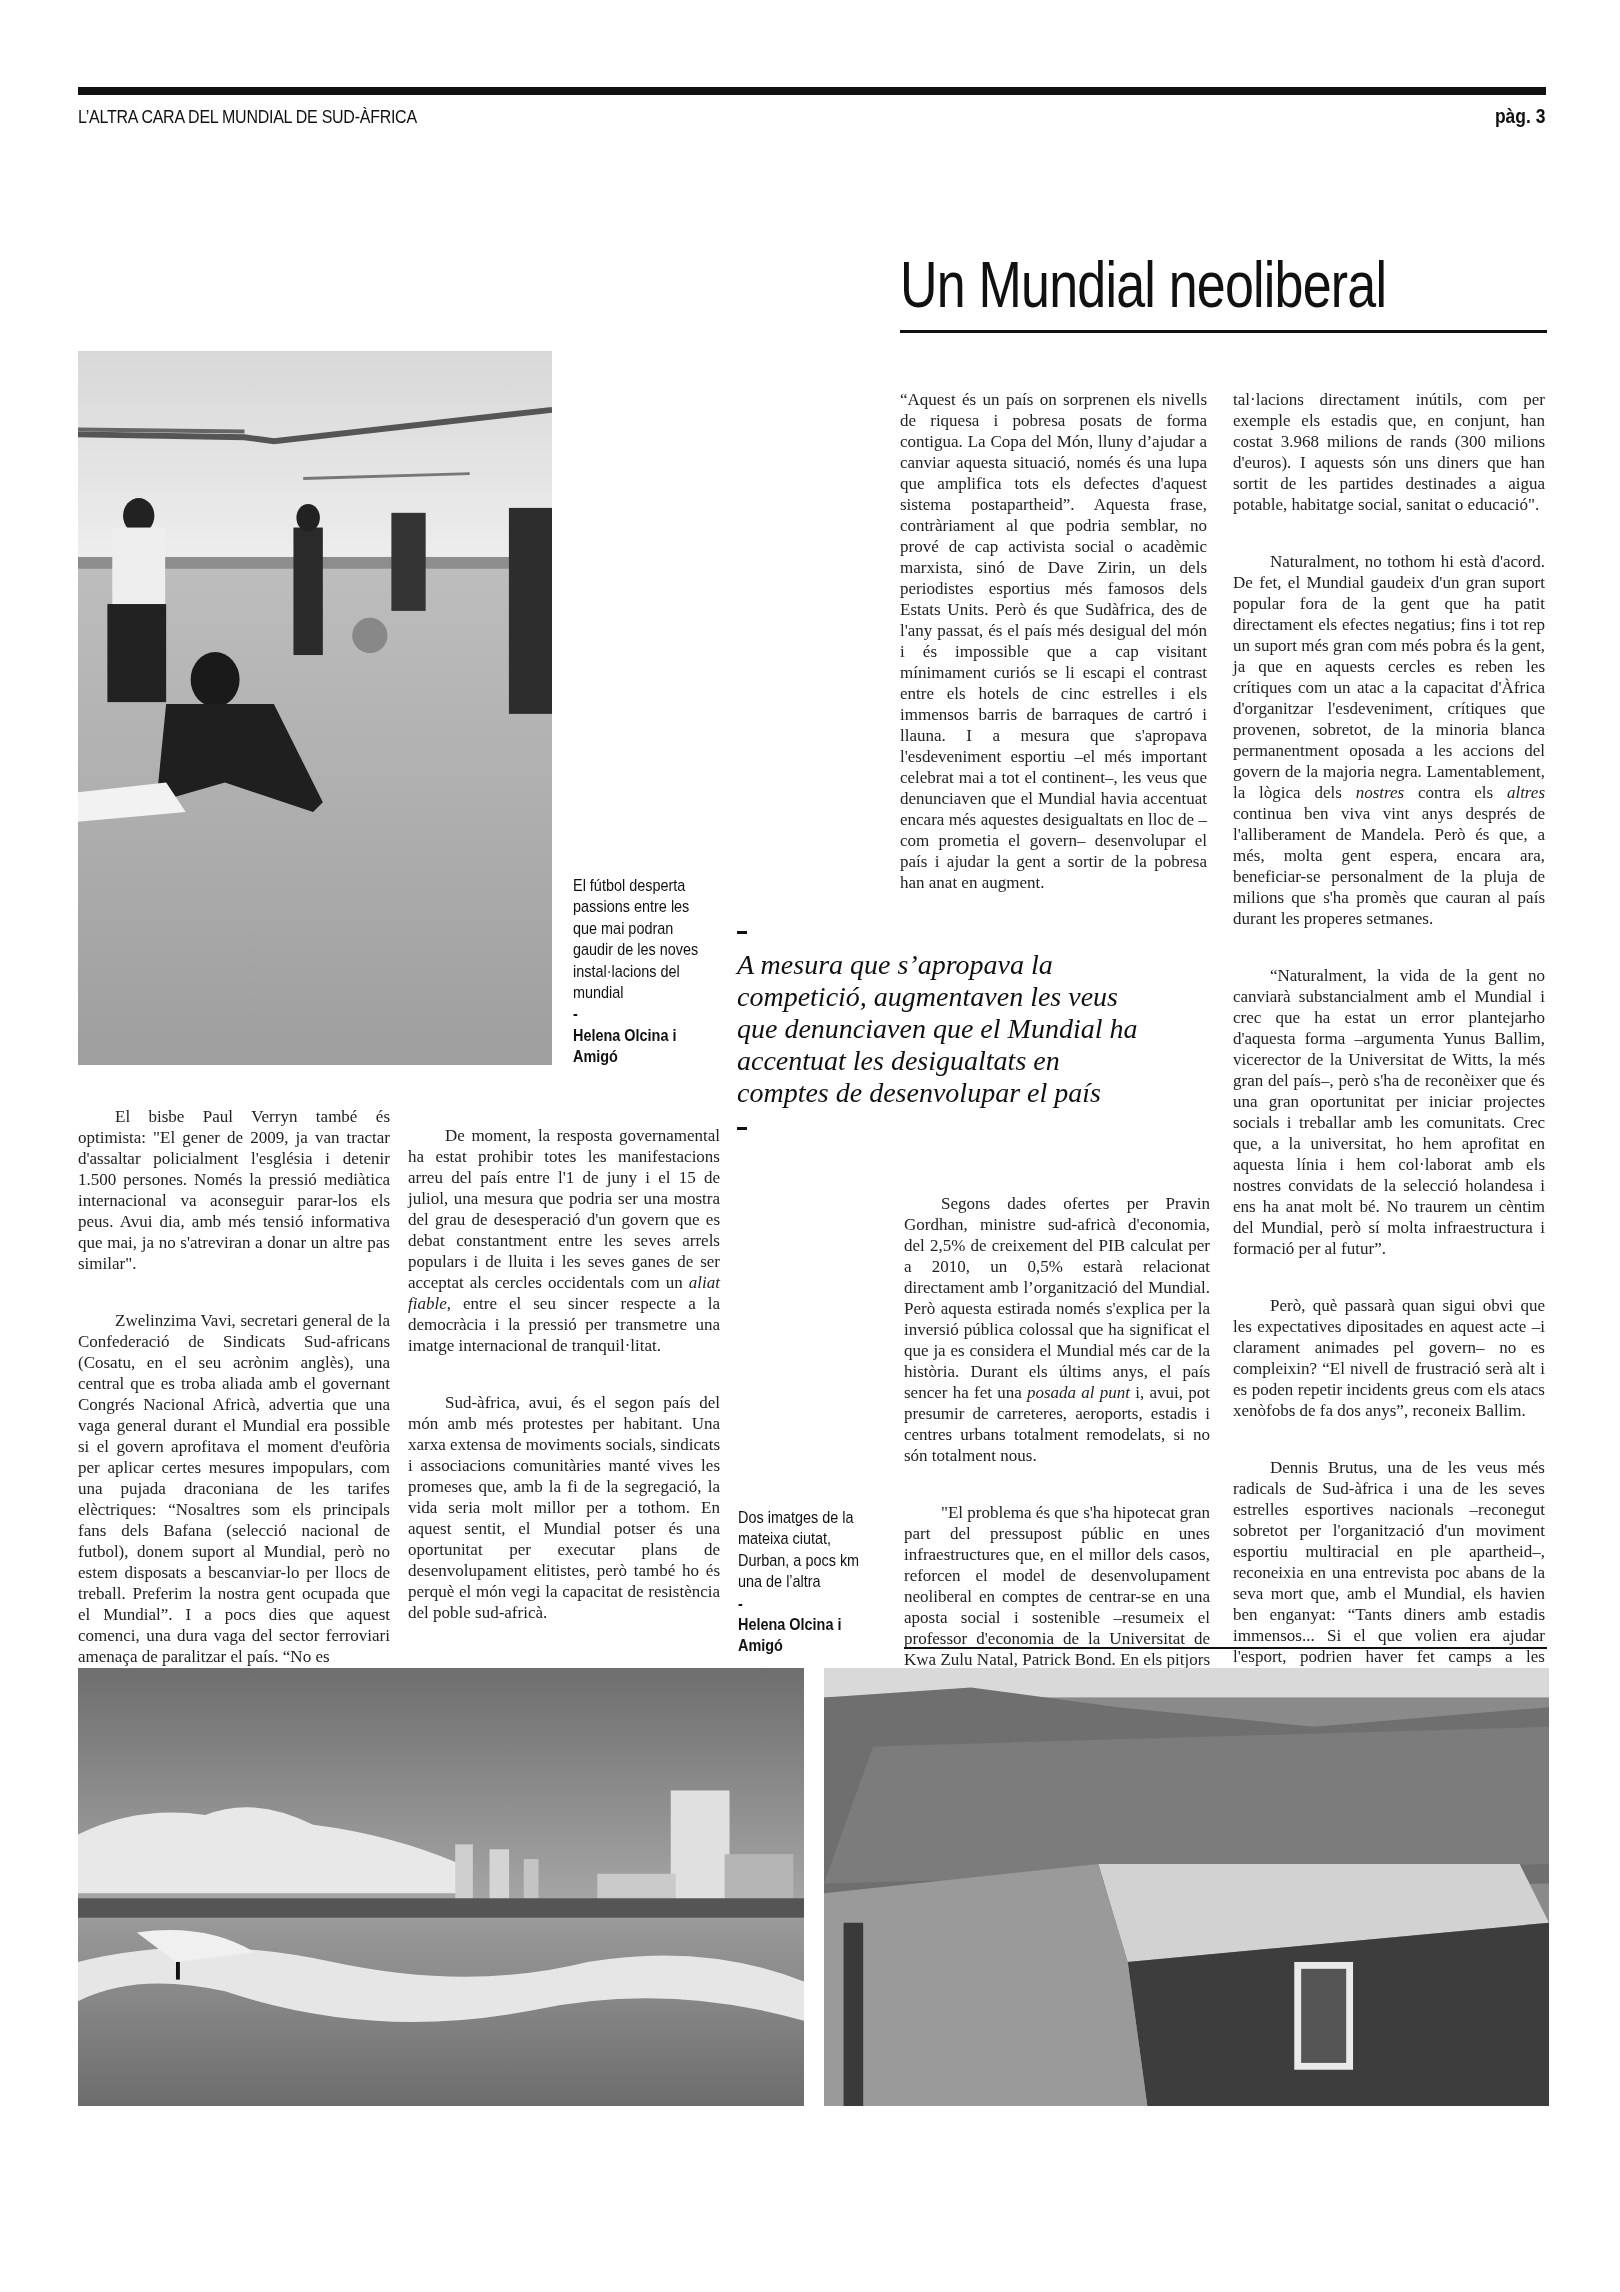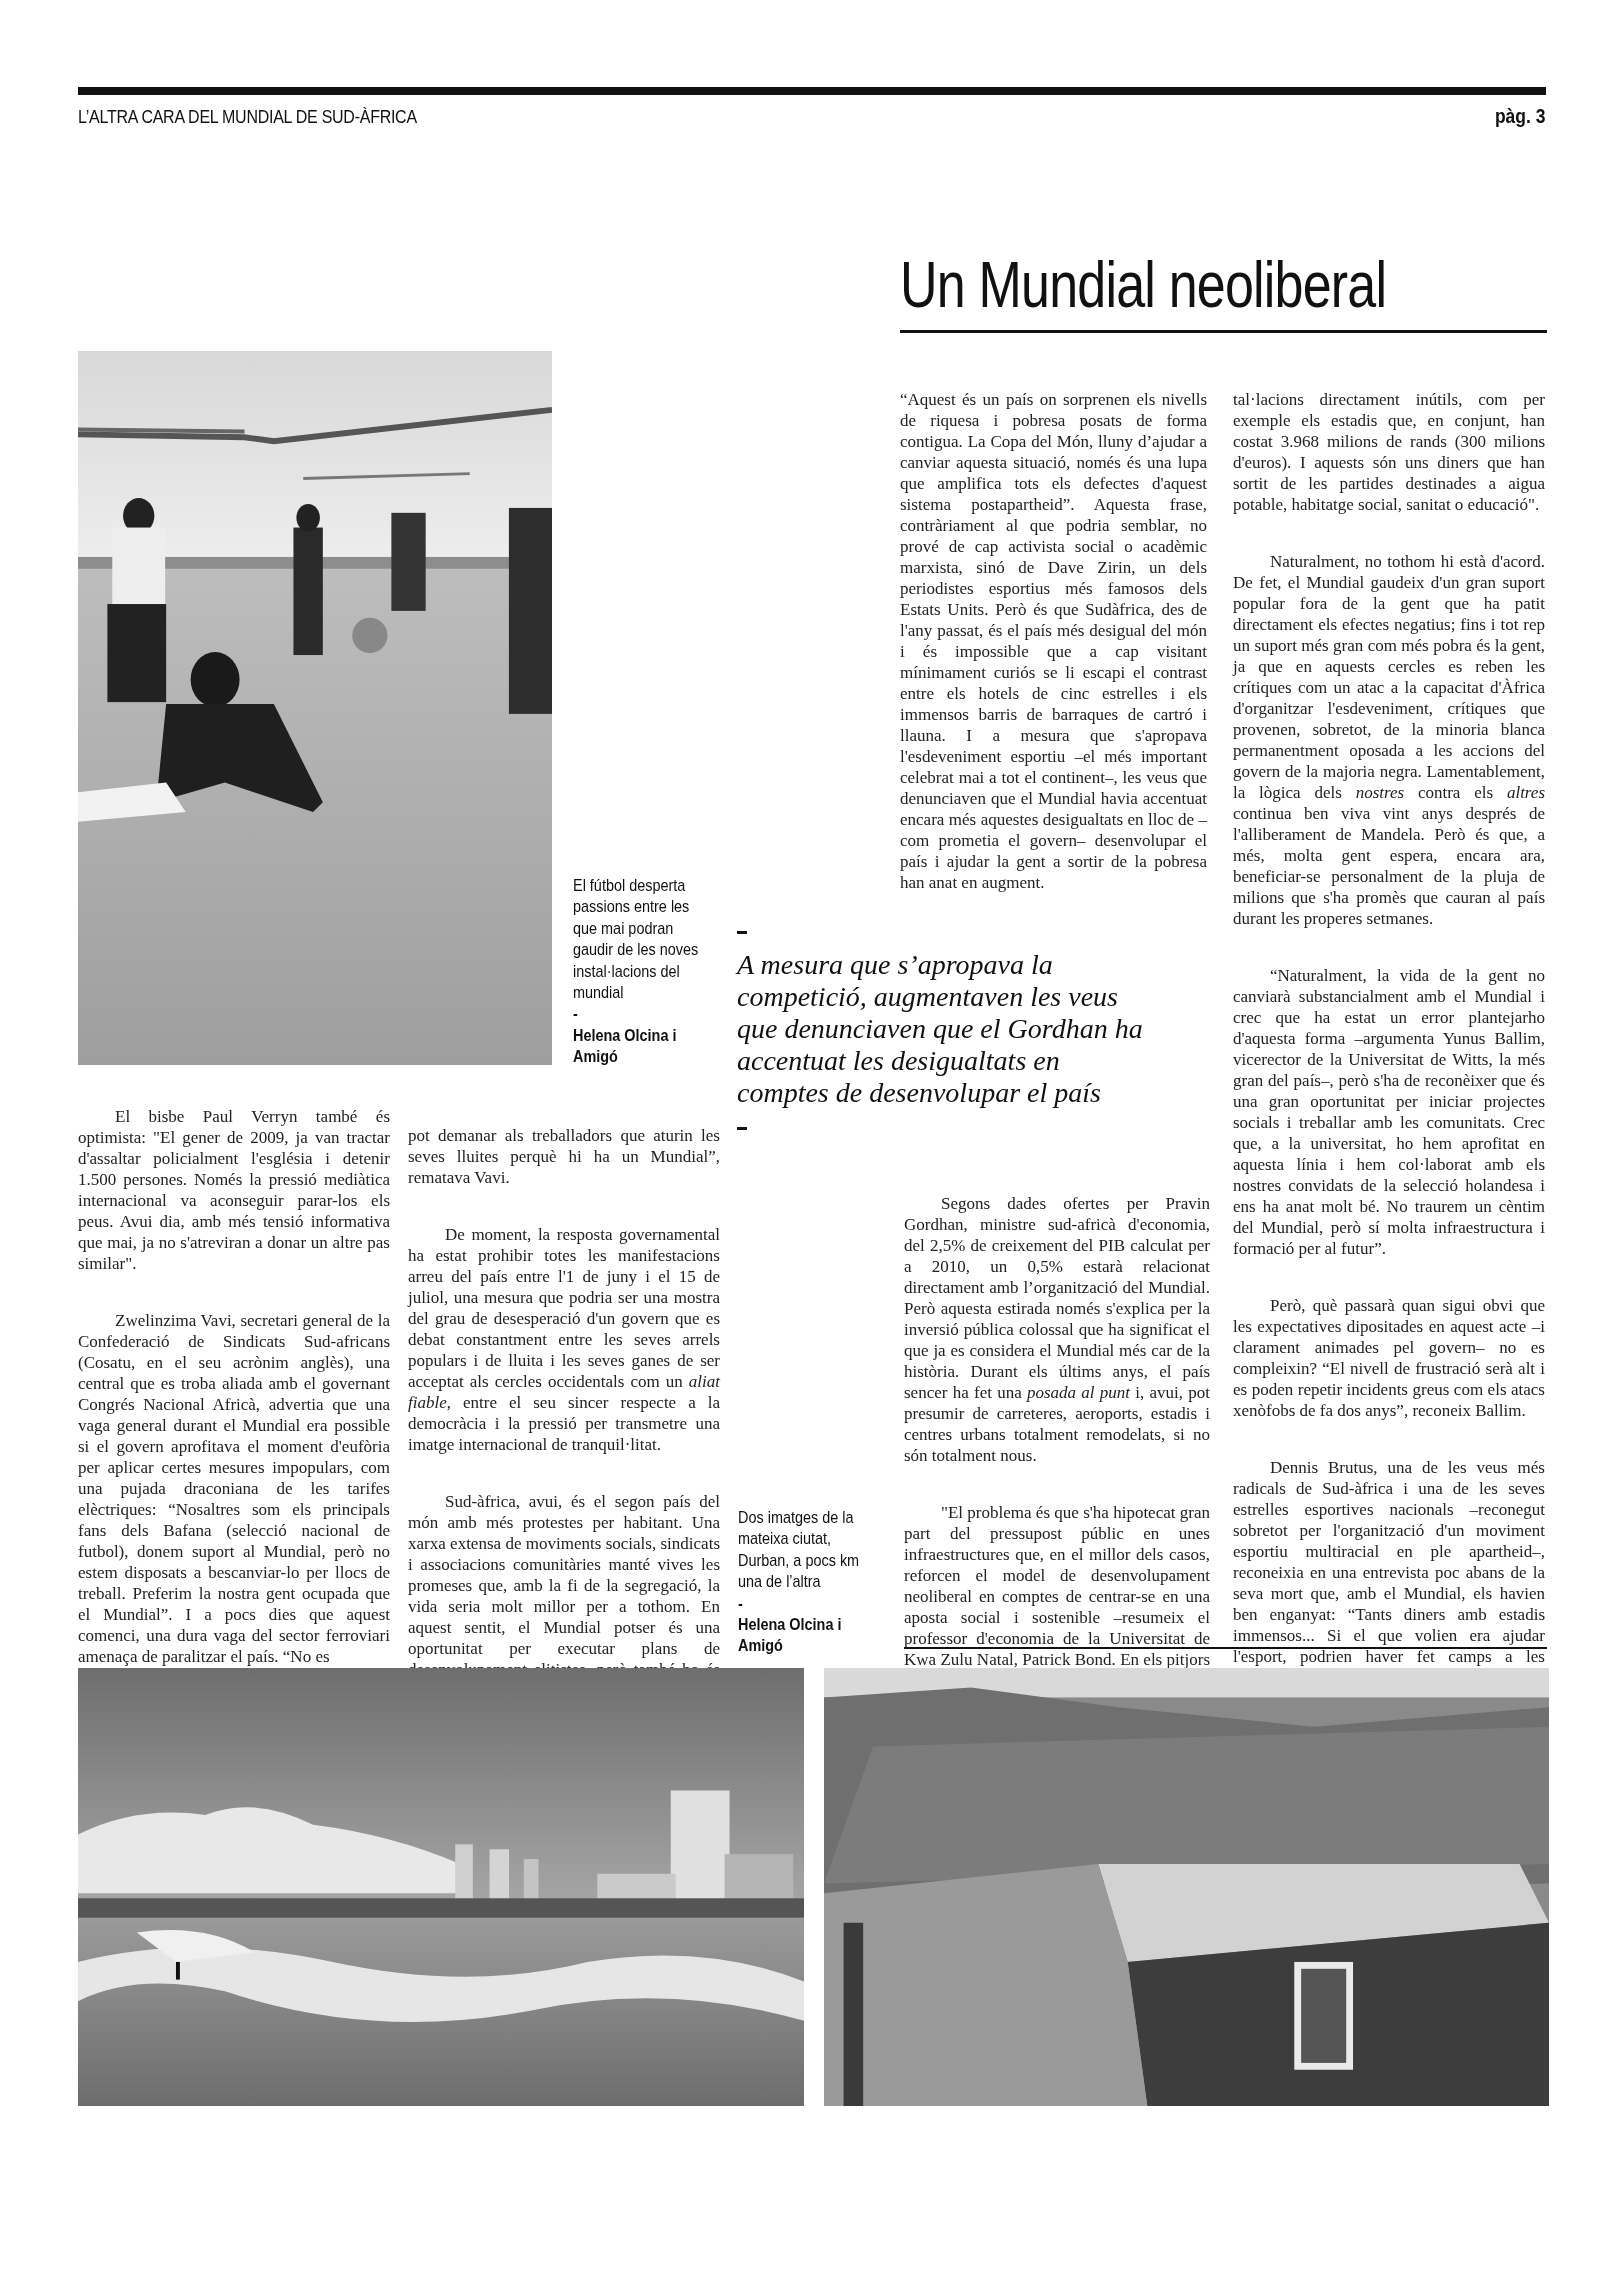--- a/index.html
+++ b/index.html
@@ -89,30 +89,29 @@
 
 <div class="col" style="left:1233px; top:353px; width:312px;">
   <p class="noindent">tal·lacions directament inútils, com per exemple els estadis que, en conjunt, han costat 3.968 milions de rands (300 milions d'euros). I aquests són uns diners que han sortit de les partides destinades a aigua potable, habitatge social, sanitat o educació".</p>
   <p><span>Naturalment, no tothom hi està d'acord. De fet, el Mundial gaudeix d'un gran suport popular fora de la gent que ha patit directament els efectes negatius; fins i tot rep un suport més gran com més pobra és la gent, ja que en aquests cercles es reben les crítiques com un atac a la capacitat d'Àfrica d'organitzar l'esdeveniment, crítiques que provenen, sobretot, de la minoria blanca permanentment oposada a les accions del govern de la majoria negra. Lamentablement, la lògica dels </span><em>nostres</em><span> contra els </span><em>altres</em><span> continua ben viva vint anys després de l'alliberament de Mandela. Però és que, a més, molta gent espera, encara ara, beneficiar-se personalment de la pluja de milions que s'ha promès que cauran al país durant les properes setmanes.</span></p>
   <p>“Naturalment, la vida de la gent no canviarà substancialment amb el Mundial i crec que ha estat un error plantejarho d'aquesta forma –argumenta Yunus Ballim, vicerector de la Universitat de Witts, la més gran del país–, però s'ha de reconèixer que és una gran oportunitat per iniciar projectes socials i treballar amb les comunitats. Crec que, a la universitat, ho hem aprofitat en aquesta línia i hem col·laborat amb els nostres convidats de la selecció holandesa i ens ha anat molt bé. No traurem un cèntim del Mundial, però sí molta infraestructura i formació per al futur”.</p>
   <p>Però, què passarà quan sigui obvi que les expectatives dipositades en aquest acte –i clarament animades pel govern– no es compleixin? “El nivell de frustració serà alt i es poden repetir incidents greus com els atacs xenòfobs de fa dos anys”, reconeix Ballim.</p>
   <p>Dennis Brutus, una de les veus més radicals de Sud-àfrica i una de les seves estrelles esportives nacionals –reconegut sobretot per l'organització d'un moviment esportiu multiracial en ple apartheid–, reconeixia en una entrevista poc abans de la seva mort que, amb el Mundial, els havien ben enganyat: “Tants diners amb estadis immensos... Si el que volien era ajudar l'esport, podrien haver fet camps a les escoles”.</p>
 </div>
 
 <div class="pq-dash" style="left:737px; top:931px;"></div>
-<div class="pullquote" style="top:949px;">A mesura que s’apropava la competició, augmentaven les veus que denunciaven que el Gordhan ha accentuat les desigualtats en comptes de desenvolupar el país</div>
+<div class="pullquote" style="top:949px;">A mesura que s’apropava la competició, augmentaven les veus que denunciaven que el Mundial ha accentuat les desigualtats en comptes de desenvolupar el país</div>
 <div class="pq-dash" style="left:737px; top:1127px;"></div>
 
 <div class="col" style="left:78px; top:1070px; width:312px;">
   <p>El bisbe Paul Verryn també és optimista: "El gener de 2009, ja van tractar d'assaltar policialment l'església i detenir 1.500 persones. Només la pressió mediàtica internacional va aconseguir parar-los els peus. Avui dia, amb més tensió informativa que mai, ja no s'atreviran a donar un altre pas similar".</p>
   <p>Zwelinzima Vavi, secretari general de la Confederació de Sindicats Sud-africans (Cosatu, en el seu acrònim anglès), una central que es troba aliada amb el governant Congrés Nacional Africà, advertia que una vaga general durant el Mundial era possible si el govern aprofitava el moment d'eufòria per aplicar certes mesures impopulars, com una pujada draconiana de les tarifes elèctriques: “Nosaltres som els principals fans dels Bafana (selecció nacional de futbol), donem suport al Mundial, però no estem disposats a bescanviar-lo per llocs de treball. Preferim la nostra gent ocupada que el Mundial”. I a pocs dies que aquest comenci, una dura vaga del sector ferroviari amenaça de paralitzar el país. “No es</p>
 </div>
 
 <div class="col" style="left:408px; top:1089px; width:312px;">
-  <p class="noindent">pot demanar als treballadors que aturin les seves lluites perquè hi ha un Mundial”, rematava Vavi.</p>
   <p><span>De moment, la resposta governamental ha estat prohibir totes les manifestacions arreu del país entre l'1 de juny i el 15 de juliol, una mesura que podria ser una mostra del grau de desesperació d'un govern que es debat constantment entre les seves arrels populars i de lluita i les seves ganes de ser acceptat als cercles occidentals com un </span><em>aliat fiable</em><span>, entre el seu sincer respecte a la democràcia i la pressió per transmetre una imatge internacional de tranquil·litat.</span></p>
   <p>Sud-àfrica, avui, és el segon país del món amb més protestes per habitant. Una xarxa extensa de moviments socials, sindicats i associacions comunitàries manté vives les promeses que, amb la fi de la segregació, la vida seria molt millor per a tothom. En aquest sentit, el Mundial potser és una oportunitat per executar plans de desenvolupament elitistes, però també ho és perquè el món vegi la capacitat de resistència del poble sud-africà.</p>
 </div>
 
 <div class="caption" style="left:738px; top:1507px; width:147px;">
   <span>Dos imatges de la mateixa ciutat, Durban, a pocs km una de l’altra</span>
   <span class="dash">-</span>
   <span class="credit">Helena Olcina i Amigó</span>
 </div>
 

